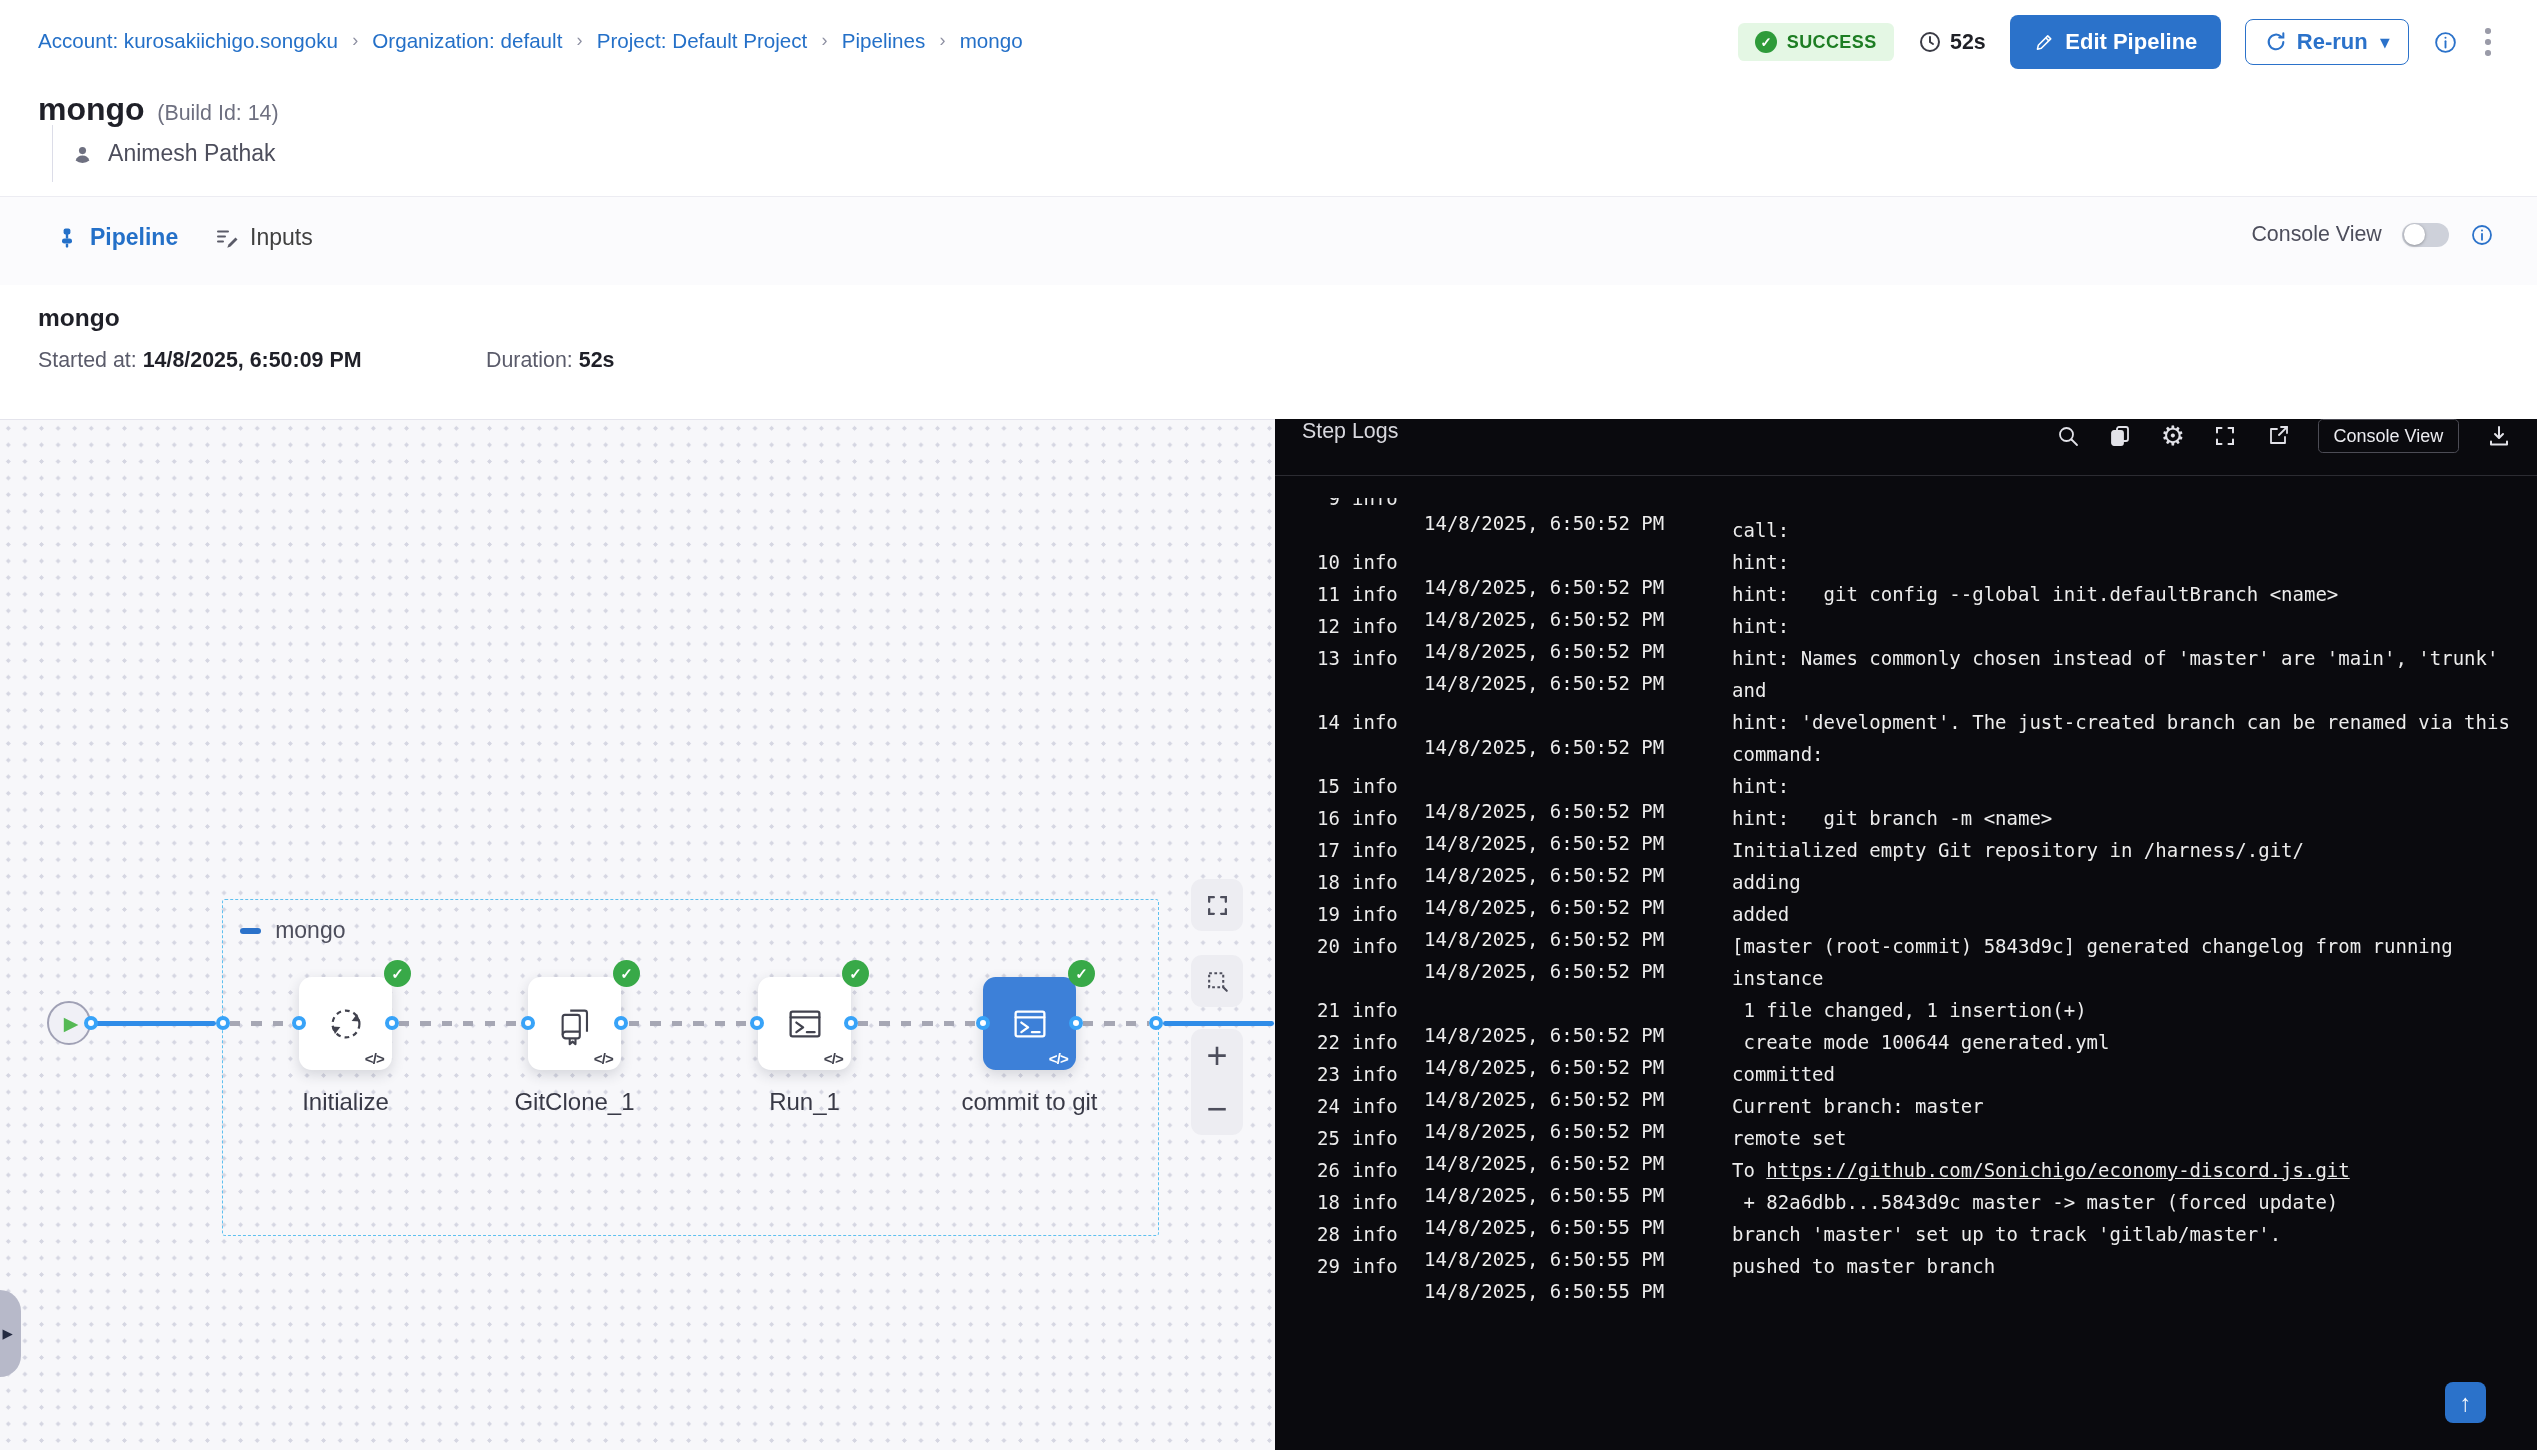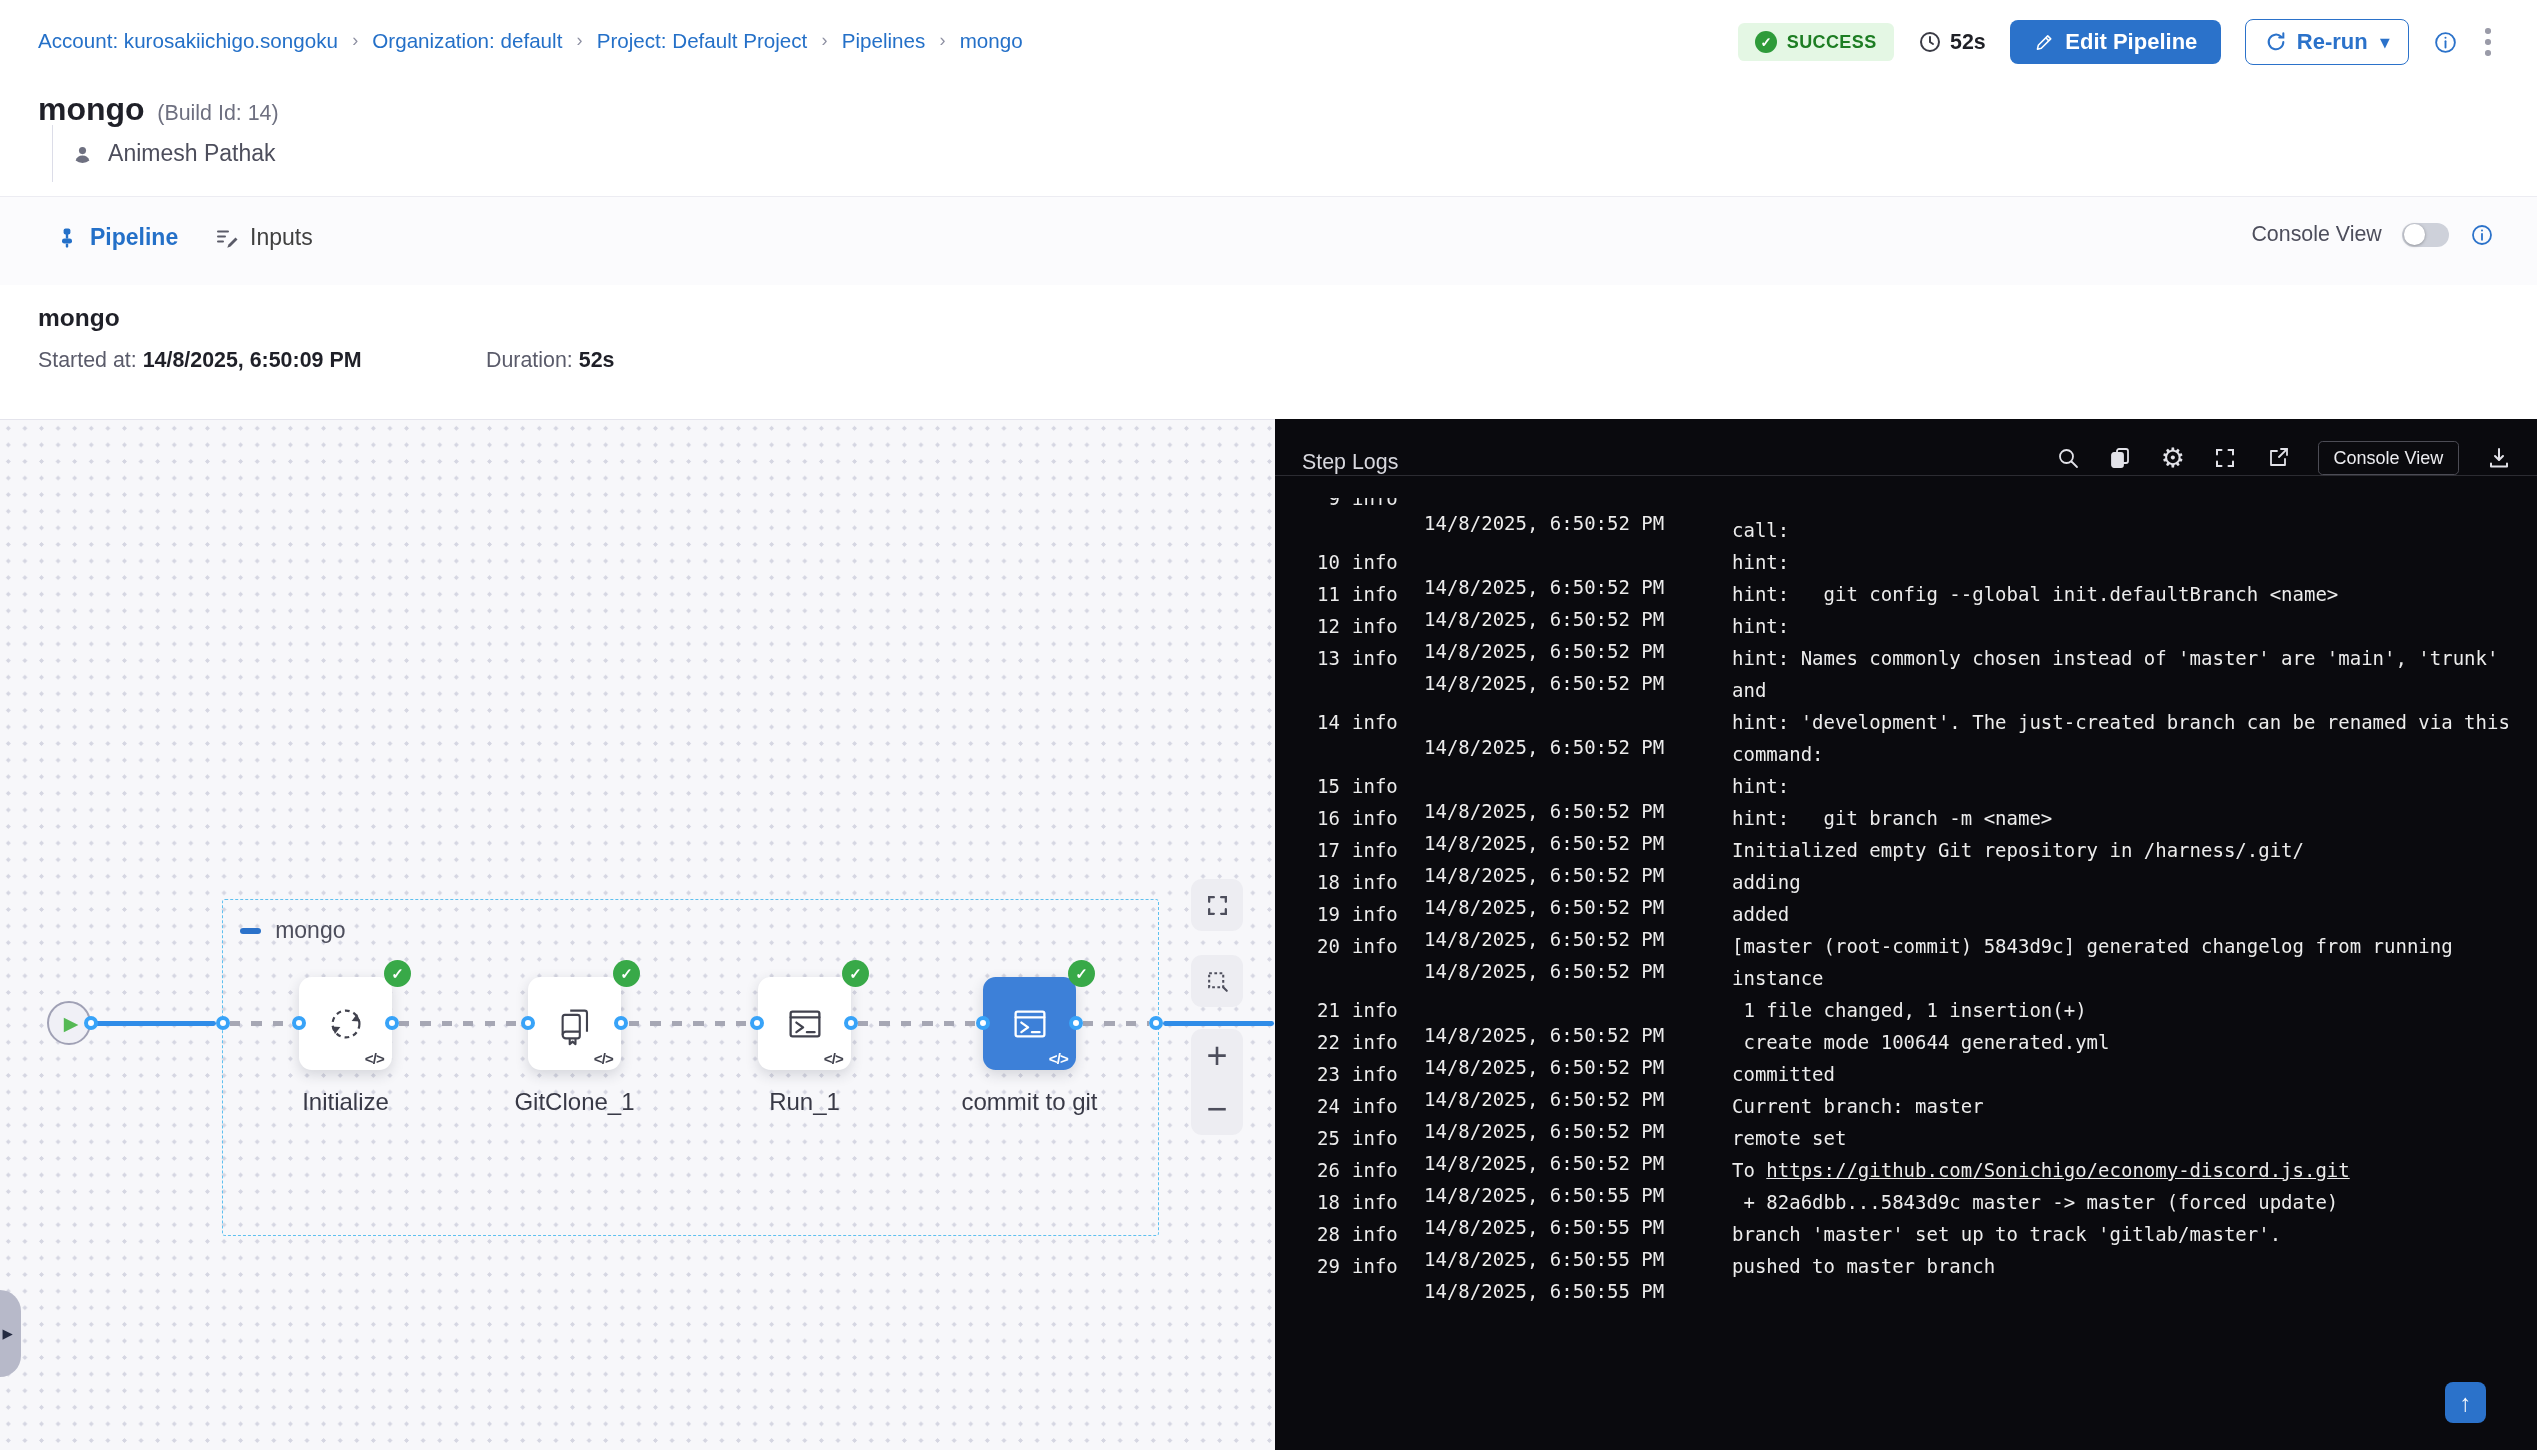--- a/index.html
+++ b/index.html
@@ -6,21 +6,21 @@
   .app{position:relative;width:2538px;height:1450px;background:#fff;font-family:"Liberation Sans",sans-serif;overflow:hidden;}
 
   
   .breadcrumb{position:absolute;left:38px;top:28.5px;display:flex;align-items:center;gap:14.2px;font-size:20.6px;color:#2470c8;}
   .crumb{cursor:pointer;}
   .crumb-sep{color:#8e90a2;font-size:18px;}
   .topbar-right{position:absolute;right:44px;top:19px;height:46px;display:flex;align-items:center;gap:24px;}
   .badge-success{display:flex;align-items:center;gap:9.5px;background:#e4f7e4;border-radius:6.3px;padding:0 17.4px;height:38px;color:#1d7d23;font-weight:bold;font-size:18px;letter-spacing:0.4px;}
   .badge-check{width:22px;height:22px;border-radius:50%;background:#2e9b3a;color:#fff;font-size:13.4px;display:flex;align-items:center;justify-content:center;}
   .duration-ind{display:flex;align-items:center;gap:8px;font-size:21.4px;font-weight:bold;color:#1f2026;}
-  .btn-primary{display:flex;align-items:center;gap:11px;height:44px;padding:0 24px;background:#2b72ca;border:none;border-radius:8px;color:#fff;font-size:22px;font-weight:600;cursor:pointer;}
+  .btn-primary{display:flex;align-items:center;gap:11px;height:54px;padding:0 24px;background:#2b72ca;border:none;border-radius:8px;color:#fff;font-size:22px;font-weight:600;cursor:pointer;}
   .btn-outline{display:flex;align-items:center;gap:9.5px;height:46px;padding:0 19px;background:#fff;border:1.6px solid #2b72ca;border-radius:8px;color:#2b72ca;font-size:22px;font-weight:600;cursor:pointer;box-sizing:border-box;}
   .caret{font-size:17.4px;margin-left:3.2px;}
   .kebab{display:flex;flex-direction:column;gap:5.5px;cursor:pointer;padding:3.2px;}
   .kebab i{width:5.5px;height:5.5px;border-radius:50%;background:#9a9ba8;}
 
   
   .page-title{position:absolute;left:38px;top:70px;font-size:32px;font-weight:bold;color:#1f2028;display:flex;align-items:baseline;gap:12.7px;}
   .build-id{font-size:21.4px;font-weight:400;color:#6e7080;}
   .author-row{position:absolute;left:52px;top:125px;height:57px;border-left:1.6px solid #dcdde8;display:flex;align-items:center;gap:12.7px;padding-left:17.4px;color:#4d4e5c;font-size:23px;}
 
@@ -59,21 +59,21 @@
   .step-label{position:absolute;top:668px;width:237px;text-align:center;font-size:24px;color:#383946;}
   .dot{position:absolute;top:596px;width:14.2px;height:14.2px;border-radius:50%;background:#fff;border:4px solid #38a3f8;box-sizing:border-box;z-index:2;}
   .canvas-btn{position:absolute;left:1191px;width:52px;height:52px;border-radius:11px;background:#ededf2;display:flex;align-items:center;justify-content:center;color:#4d4e5c;cursor:pointer;z-index:4;}
   .zoom-panel{position:absolute;left:1191px;top:609px;width:52px;height:106px;border-radius:11px;background:#ededf2;display:flex;flex-direction:column;align-items:center;justify-content:space-around;color:#4d4e5c;z-index:4;}
   .zoom-glyph{font-size:36px;font-weight:300;line-height:1;cursor:pointer;}
   .left-handle{position:absolute;left:0;top:870px;width:20.6px;height:87px;background:#b7b9c9;border-radius:0 24px 24px 0;display:flex;align-items:center;cursor:pointer;}
   .left-handle .tri{color:#232a40;font-size:13.4px;margin-left:2.4px;}
 
   
   .logpanel{position:absolute;left:1275px;top:419px;right:0;bottom:0;background:#0a0a0e;color:#ececee;overflow:hidden;}
-  .log-header{position:absolute;top:0;left:0;right:0;height:57px;border-bottom:0.8px solid #2c2c32;display:flex;align-items:flex-end;padding:0 27px;box-sizing:border-box;z-index:5;background:#0a0a0e;}
+  .log-header{position:absolute;top:0;left:0;right:0;height:57px;border-bottom:0.8px solid #2c2c32;display:flex;align-items:flex-start;padding:0 27px;box-sizing:border-box;z-index:5;background:#0a0a0e;}
   .log-title{font-size:21.4px;color:#d8d8de;}
   .log-tools{margin-left:auto;display:flex;align-items:center;gap:28.5px;color:#e2e2e8;}
   .log-tools .ic{display:flex;align-items:center;justify-content:center;cursor:pointer;}
   .gear-glyph{font-size:27px;line-height:1;color:#e2e2e8;}
   .console-view-btn{border:1.6px solid #4c4c55;border-radius:4.7px;padding:5.5px 14.2px;font-size:18px;color:#ececf0;cursor:pointer;}
   .log-mask{position:absolute;top:58px;left:0;right:0;height:20.6px;background:#0a0a0e;z-index:2;}
   .log-lines{position:absolute;top:63px;left:0;right:0;font-family:"DejaVu Sans Mono",monospace;font-size:19px;color:#ececec;}
   .log-line{position:relative;height:32px;line-height:32px;white-space:pre;}
   .log-num{position:absolute;left:30px;width:35px;text-align:right;}
   .log-level{position:absolute;left:77px;}

